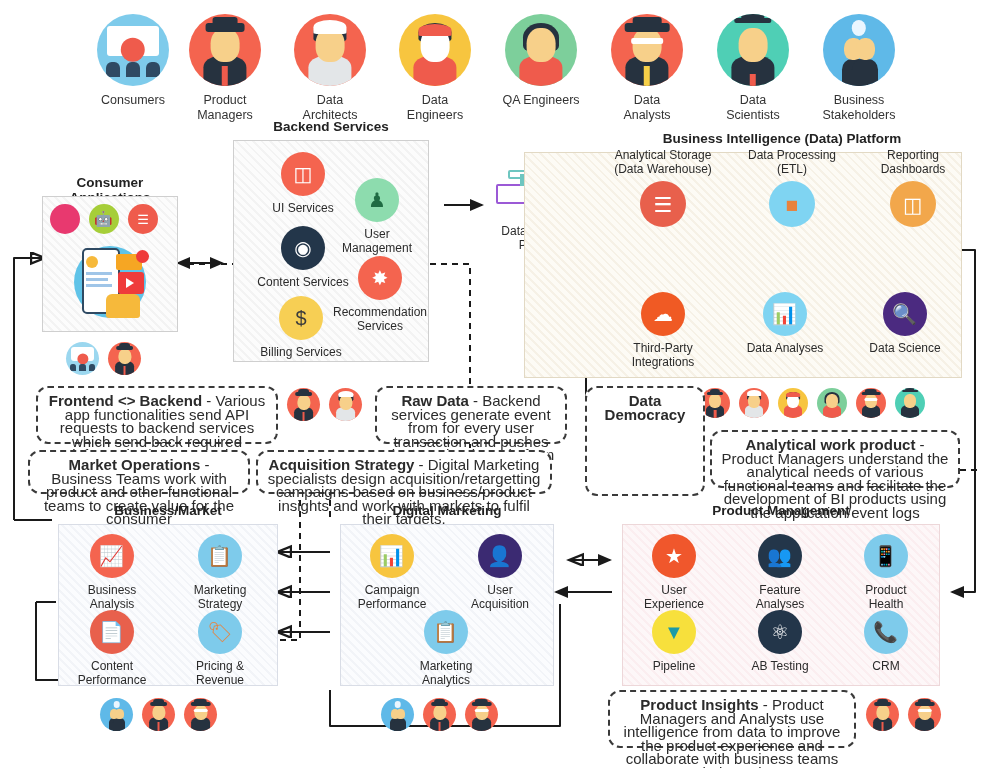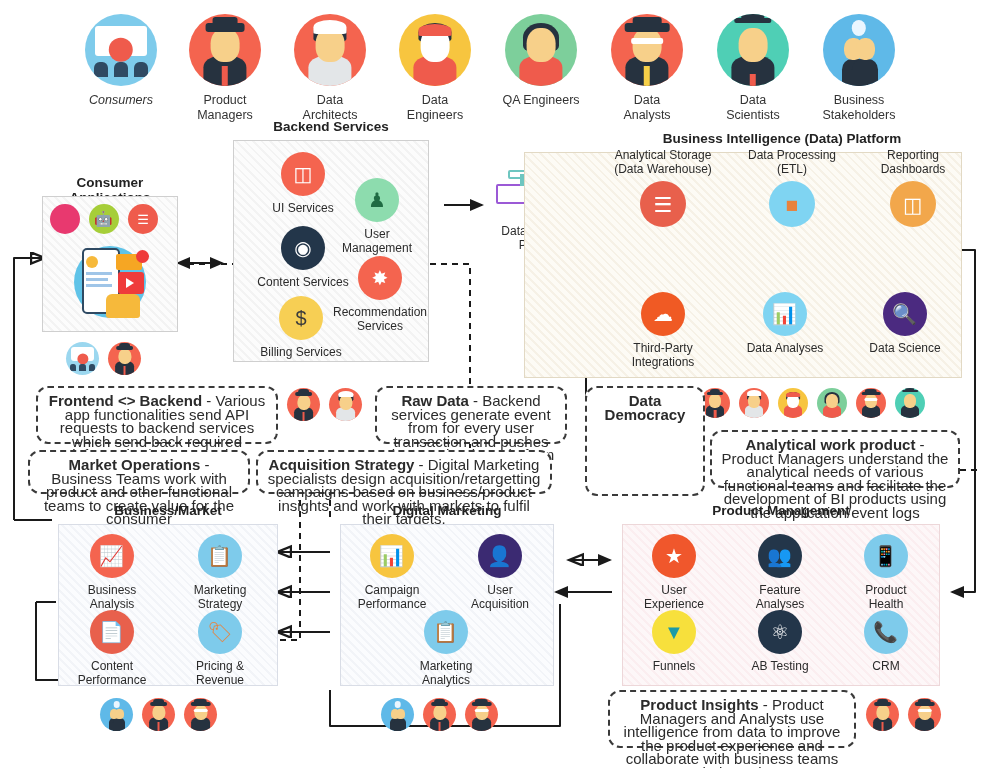--- a/index.html
+++ b/index.html
@@ -148,21 +148,21 @@
 
     <g fill="none" stroke="#333" stroke-width="2.6" stroke-dasharray="9 7">
       <path d="M866,160 L952,160 L952,292 L866,292"></path>
       <path d="M866,160 L866,292" stroke="none"></path>
       <rect x="866" y="160" width="86" height="132" rx="2"></rect>
       <rect x="728" y="278" width="226" height="84" rx="2"></rect>
     </g>
   </svg>
 
   <div class="persona-row">
-    <div class="persona" style="left:62px;font-style:italic;">
+    <div class="persona" style="left:74px;">
       <div class="avatar" style="background:#7ecbeb">
         <div class="av">
             <div class="screen"></div>
             <div class="playdot"></div>
             <div class="trio">
               <i></i>
               <i></i>
               <i></i>
             </div>
           </div>
@@ -569,21 +569,21 @@
       <div class="nlabel" style="white-space:pre-line">Feature
 Analyses</div>
     </div>
     <div class="node" style="left:212px;top:10px;width:104px;">
       <div class="ic" style="background:#7ecbeb;color:#e33">📱</div>
       <div class="nlabel" style="white-space:pre-line">Product
 Health</div>
     </div>
     <div class="node" style="left:0px;top:86px;width:104px;">
       <div class="ic" style="background:#f7e03c;color:#1b9aa8">▼</div>
-      <div class="nlabel">Funnels</div>
+      <div class="nlabel">Pipeline</div>
     </div>
     <div class="node" style="left:106px;top:86px;width:104px;">
       <div class="ic" style="background:#23364a">⚛</div>
       <div class="nlabel">AB Testing</div>
     </div>
     <div class="node" style="left:212px;top:86px;width:104px;">
       <div class="ic" style="background:#7ecbeb;color:#f6b93b">📞</div>
       <div class="nlabel">CRM</div>
     </div>
   </div>

